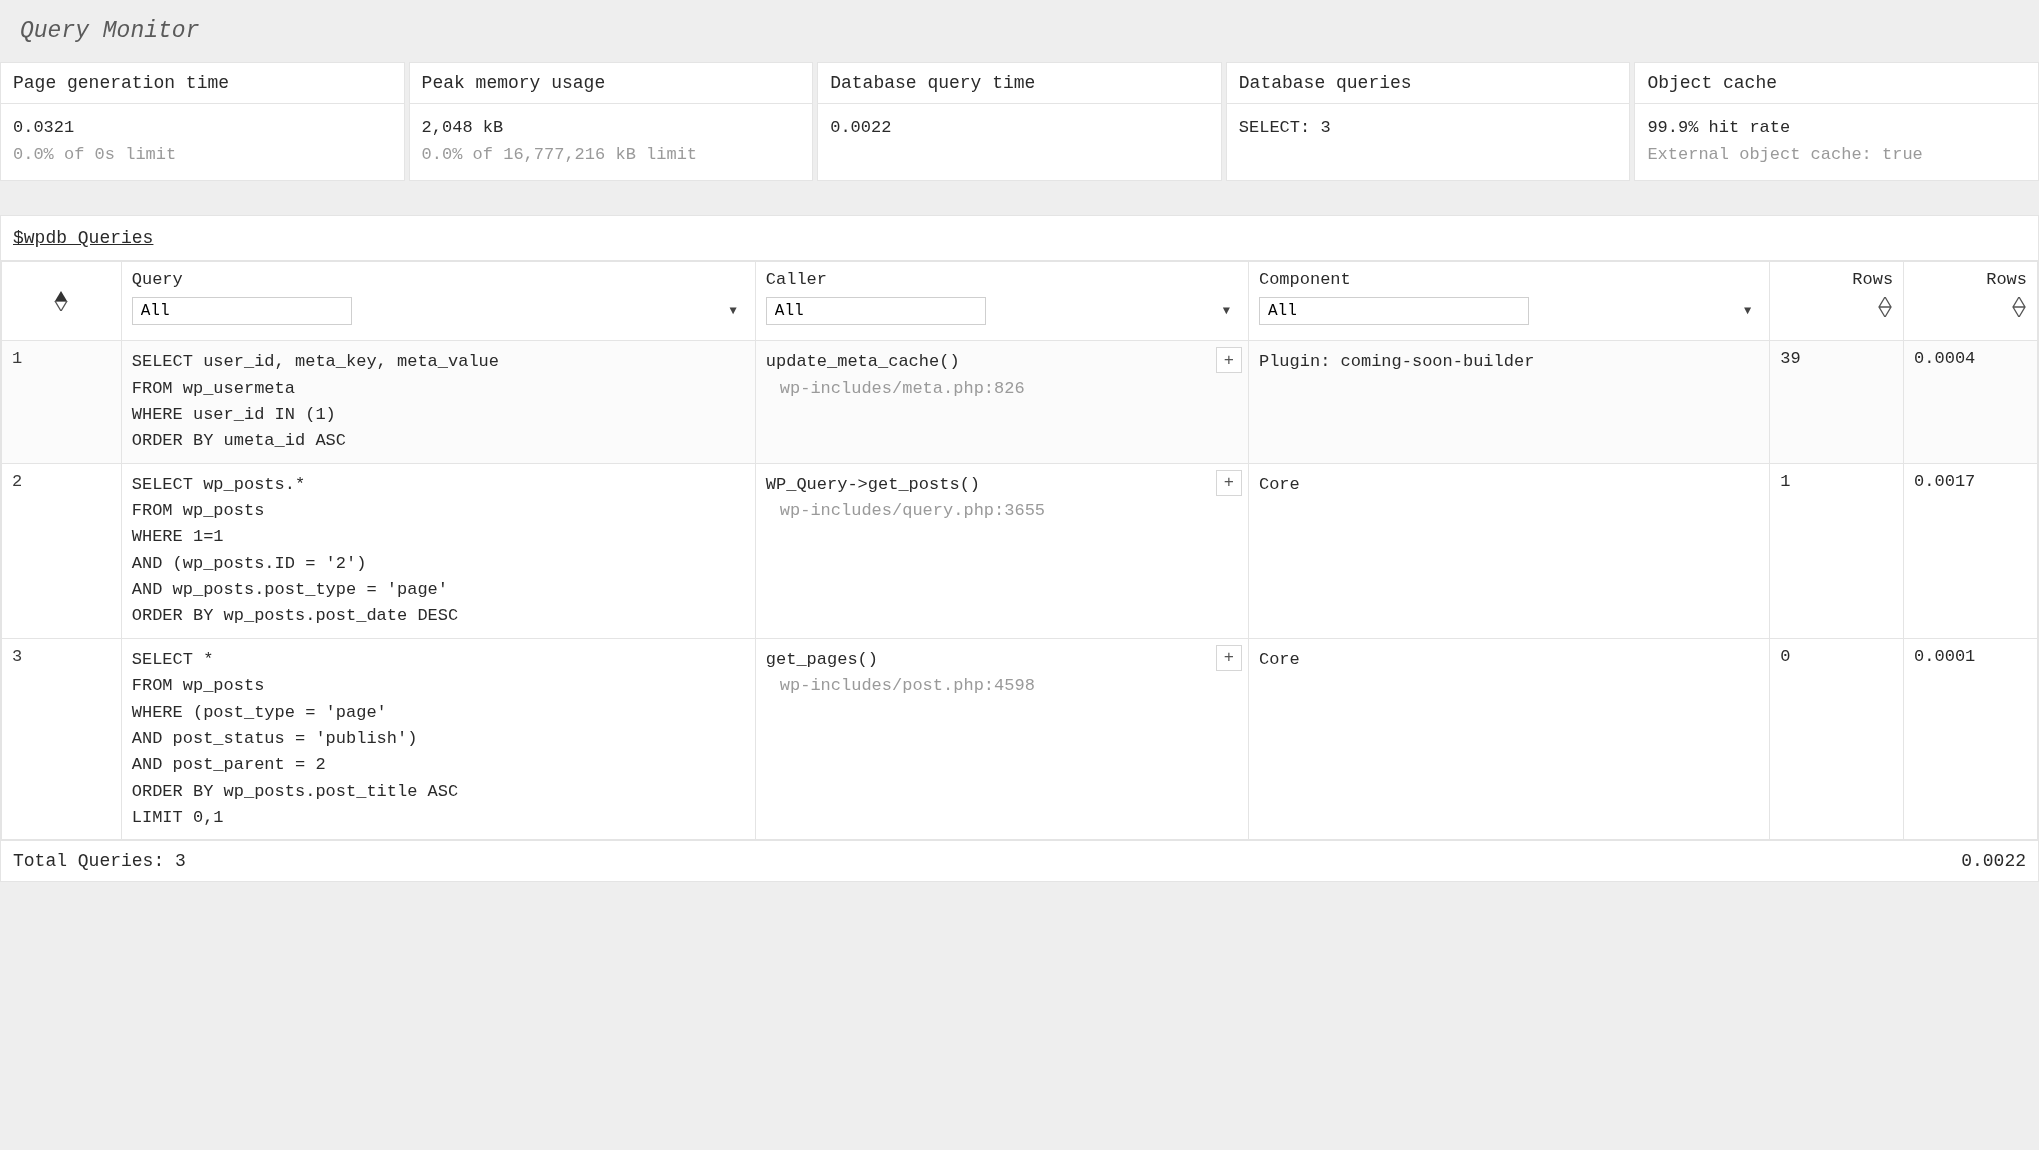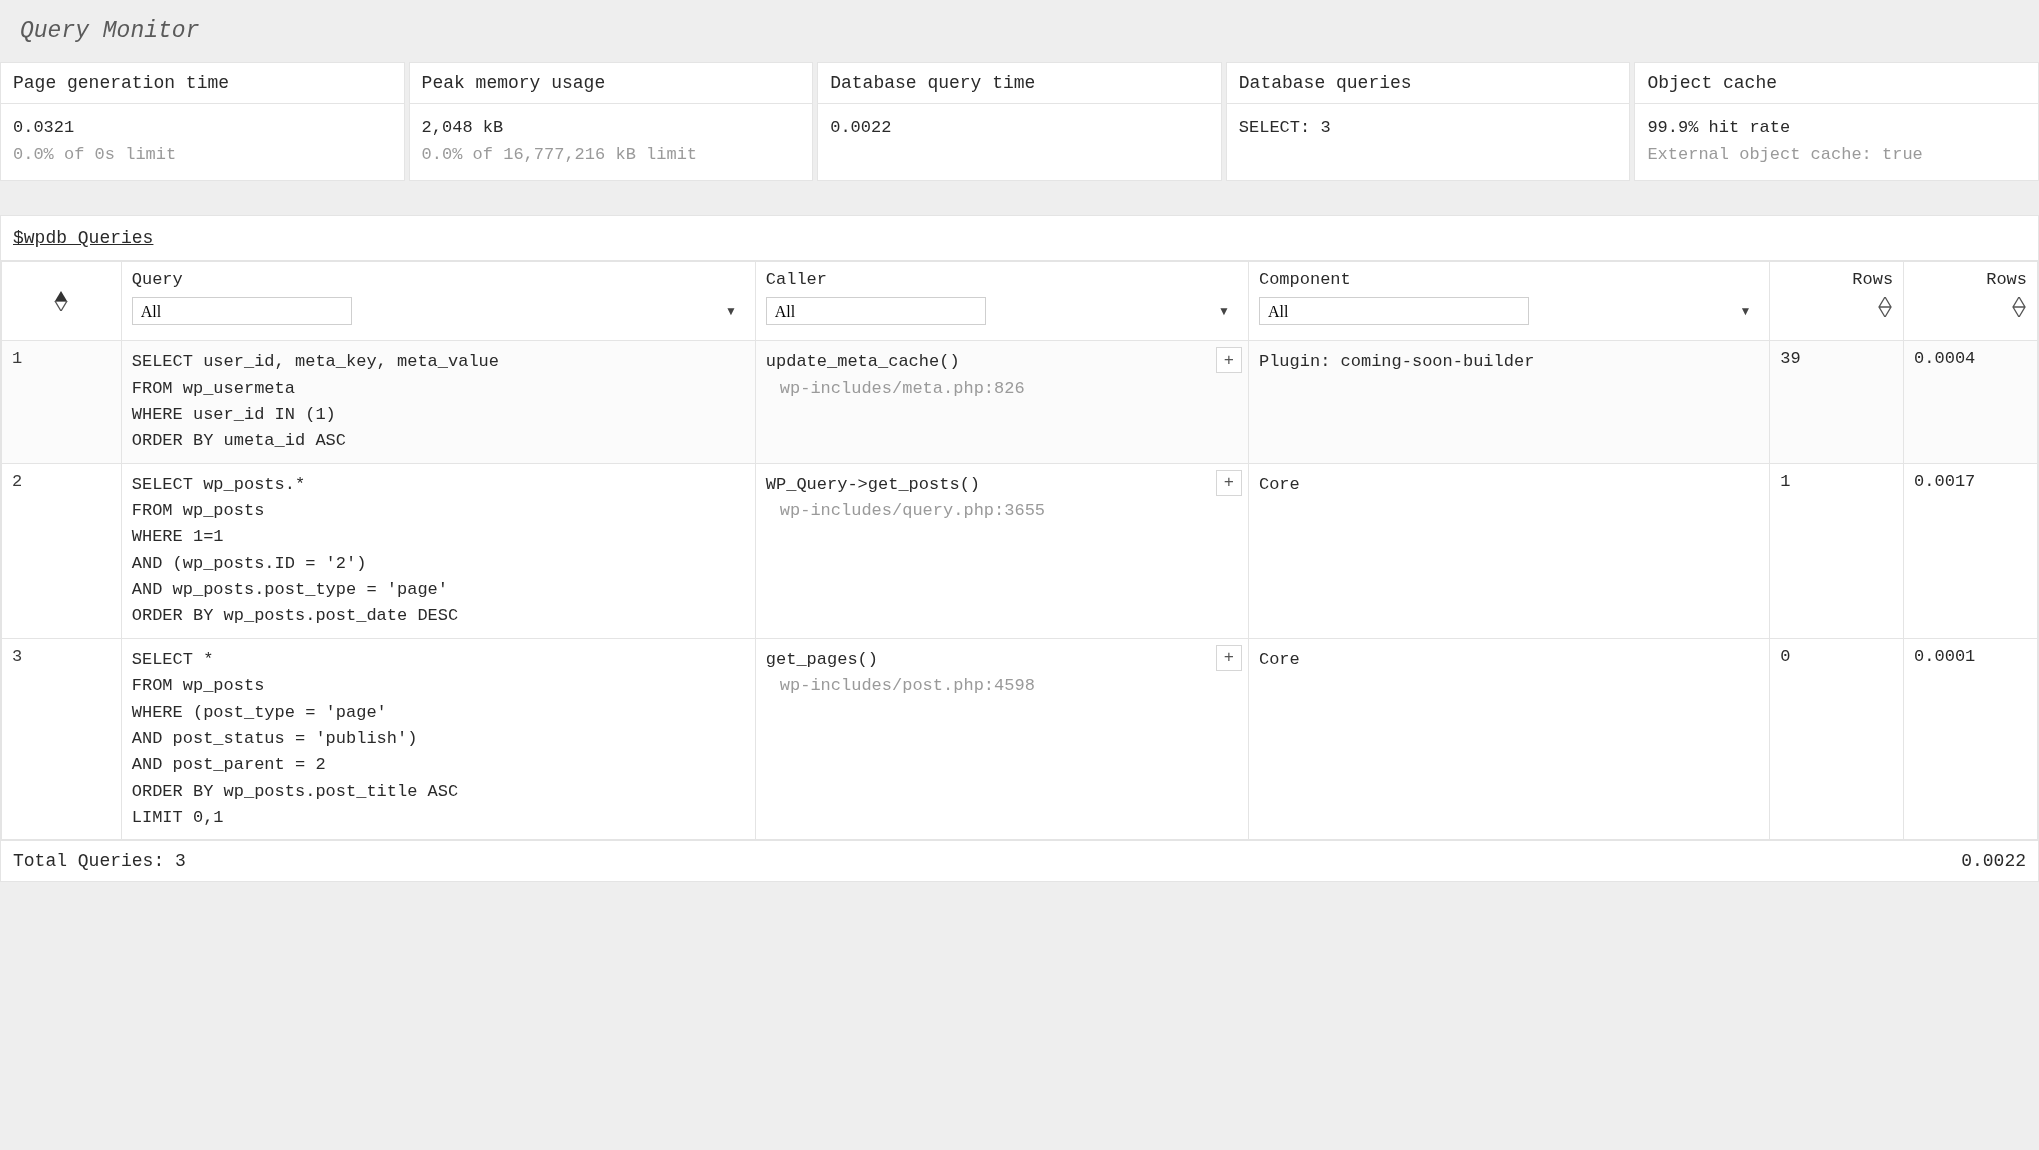--- a/index.html
+++ b/index.html
@@ -115,21 +115,20 @@
     padding: 2px 26px 2px 8px;
     font-family: inherit;
     font-size: 16px;
     appearance: none;
     -webkit-appearance: none;
     position: relative;
   }
   .select-wrap {
     position: relative;
     display: inline-block;
-    font-family: Liberation Serif, serif;
   }
   .select-wrap .caret {
     position: absolute;
     right: 8px;
     top: 50%;
     transform: translateY(-50%);
     pointer-events: none;
     color: #444;
     font-size: 12px;
   }

